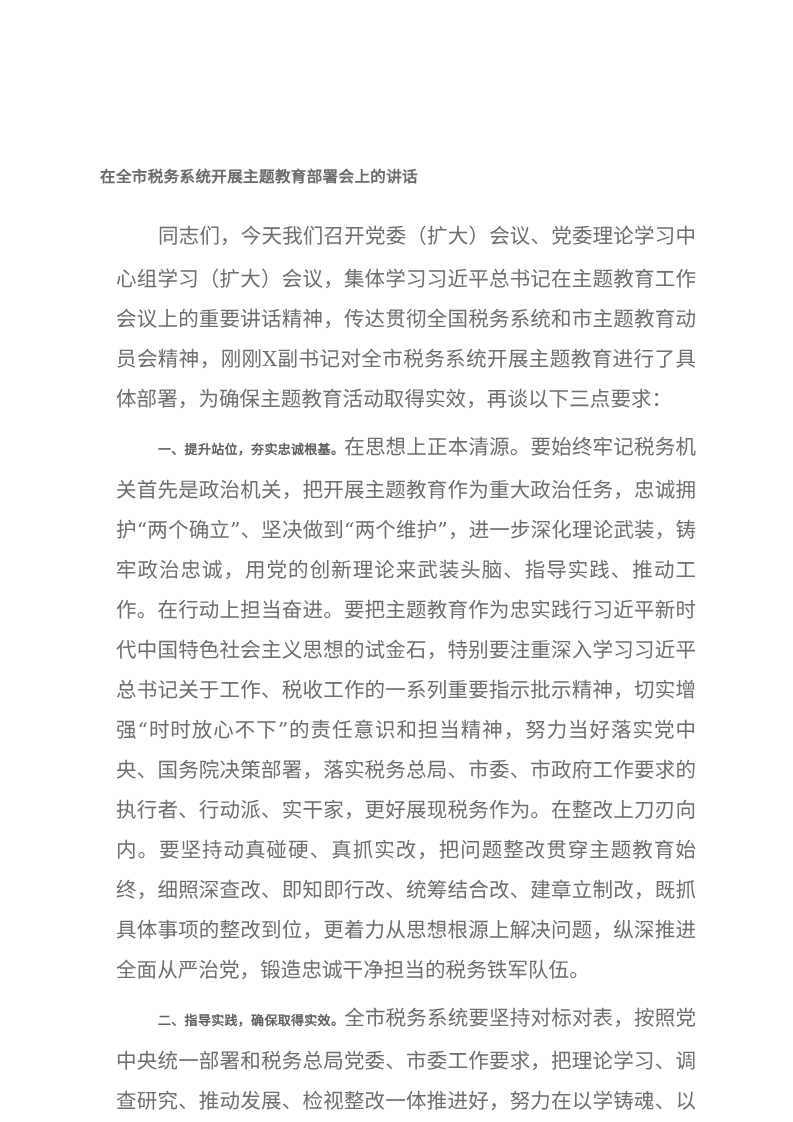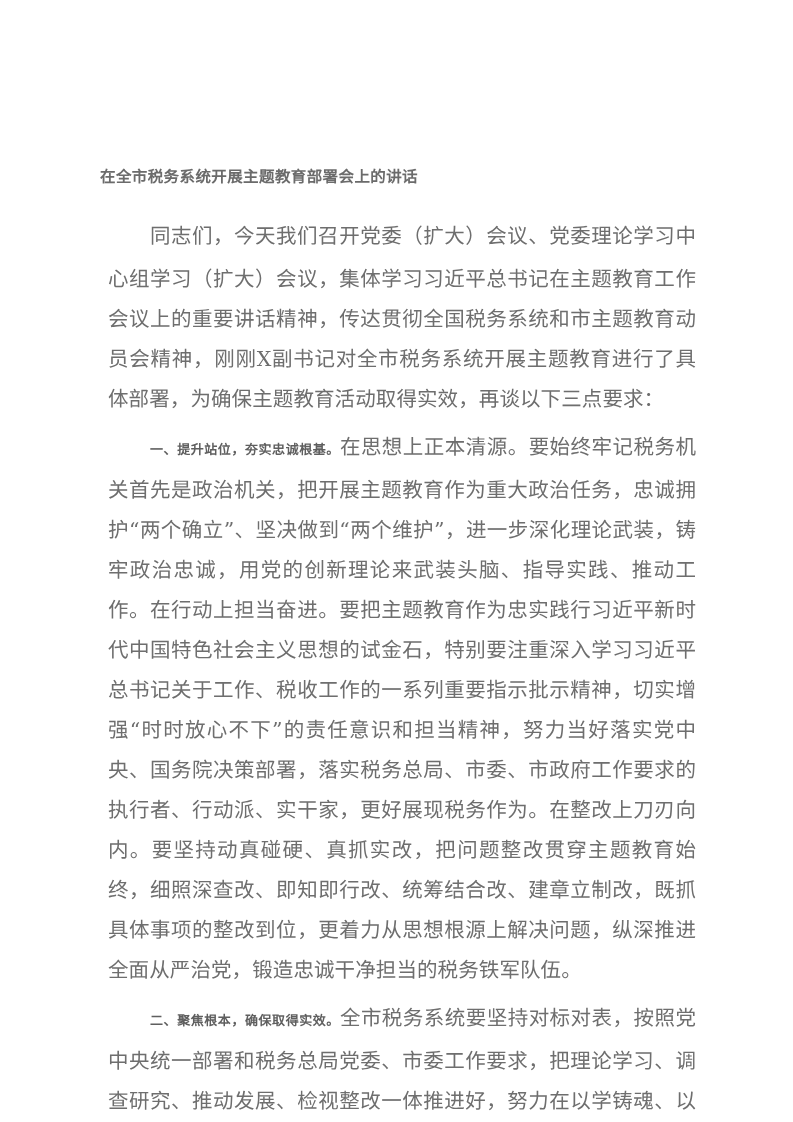--- a/index.html
+++ b/index.html
@@ -43,21 +43,21 @@
     white-space: nowrap;
   }
 
   .para {
     font-size: 20.5px;
     line-height: 40px;
     color: #6e6e6e;
     text-align: justify;
     text-justify: inter-ideograph;
     text-indent: 42px;
-    margin: 0 0 8px 8px;
+    margin: 0 0 8px 16px;
     letter-spacing: 0.1px;
     font-family: "DejaVu Serif", "Liberation Serif", serif;
   }
 
   .para:last-child {
     margin-bottom: 0;
   }
 
   .para .lead {
     font-weight: 700;
@@ -81,17 +81,17 @@
 
     <p class="para">
       <span class="lead"></span><span class="rest">同志们，今天我们召开党委（扩大）会议、党委理论学习中心组学习（扩大）会议，集体学习习近平总书记在主题教育工作会议上的重要讲话精神，传达贯彻全国税务系统和市主题教育动员会精神，刚刚X副书记对全市税务系统开展主题教育进行了具体部署，为确保主题教育活动取得实效，再谈以下三点要求：</span>
     </p>
 
     <p class="para">
       <span class="lead">一、提升站位，夯实忠诚根基。</span><span class="rest">在思想上正本清源。要始终牢记税务机关首先是政治机关，把开展主题教育作为重大政治任务，忠诚拥护“两个确立”、坚决做到“两个维护”，进一步深化理论武装，铸牢政治忠诚，用党的创新理论来武装头脑、指导实践、推动工作。在行动上担当奋进。要把主题教育作为忠实践行习近平新时代中国特色社会主义思想的试金石，特别要注重深入学习习近平总书记关于工作、税收工作的一系列重要指示批示精神，切实增强“时时放心不下”的责任意识和担当精神，努力当好落实党中央、国务院决策部署，落实税务总局、市委、市政府工作要求的执行者、行动派、实干家，更好展现税务作为。在整改上刀刃向内。要坚持动真碰硬、真抓实改，把问题整改贯穿主题教育始终，细照深查改、即知即行改、统筹结合改、建章立制改，既抓具体事项的整改到位，更着力从思想根源上解决问题，纵深推进全面从严治党，锻造忠诚干净担当的税务铁军队伍。</span>
     </p>
 
     <p class="para">
-      <span class="lead">二、聚焦根本，确保取得实效。</span><span class="rest">全市税务系统要坚持对标对表，按照党中央统一部署和税务总局党委、市委工作要求，把理论学习、调查研究、推动发展、检视整改一体推进好，努力在以学铸魂、以学增智、以学正风、以学促干方面取得实实在在的成效。下足“真”字功，全神贯注“学思想”。要在真学、真信、真用上下足功夫，通过党委理论学习中心组学习、党</span>
+      <span class="lead">二、指导实践，确保取得实效。</span><span class="rest">全市税务系统要坚持对标对表，按照党中央统一部署和税务总局党委、市委工作要求，把理论学习、调查研究、推动发展、检视整改一体推进好，努力在以学铸魂、以学增智、以学正风、以学促干方面取得实实在在的成效。下足“真”字功，全神贯注“学思想”。要在真学、真信、真用上下足功夫，通过党委理论学习中心组学习、党</span>
     </p>
 
   </div>
 </div>
 
 </body></html>

